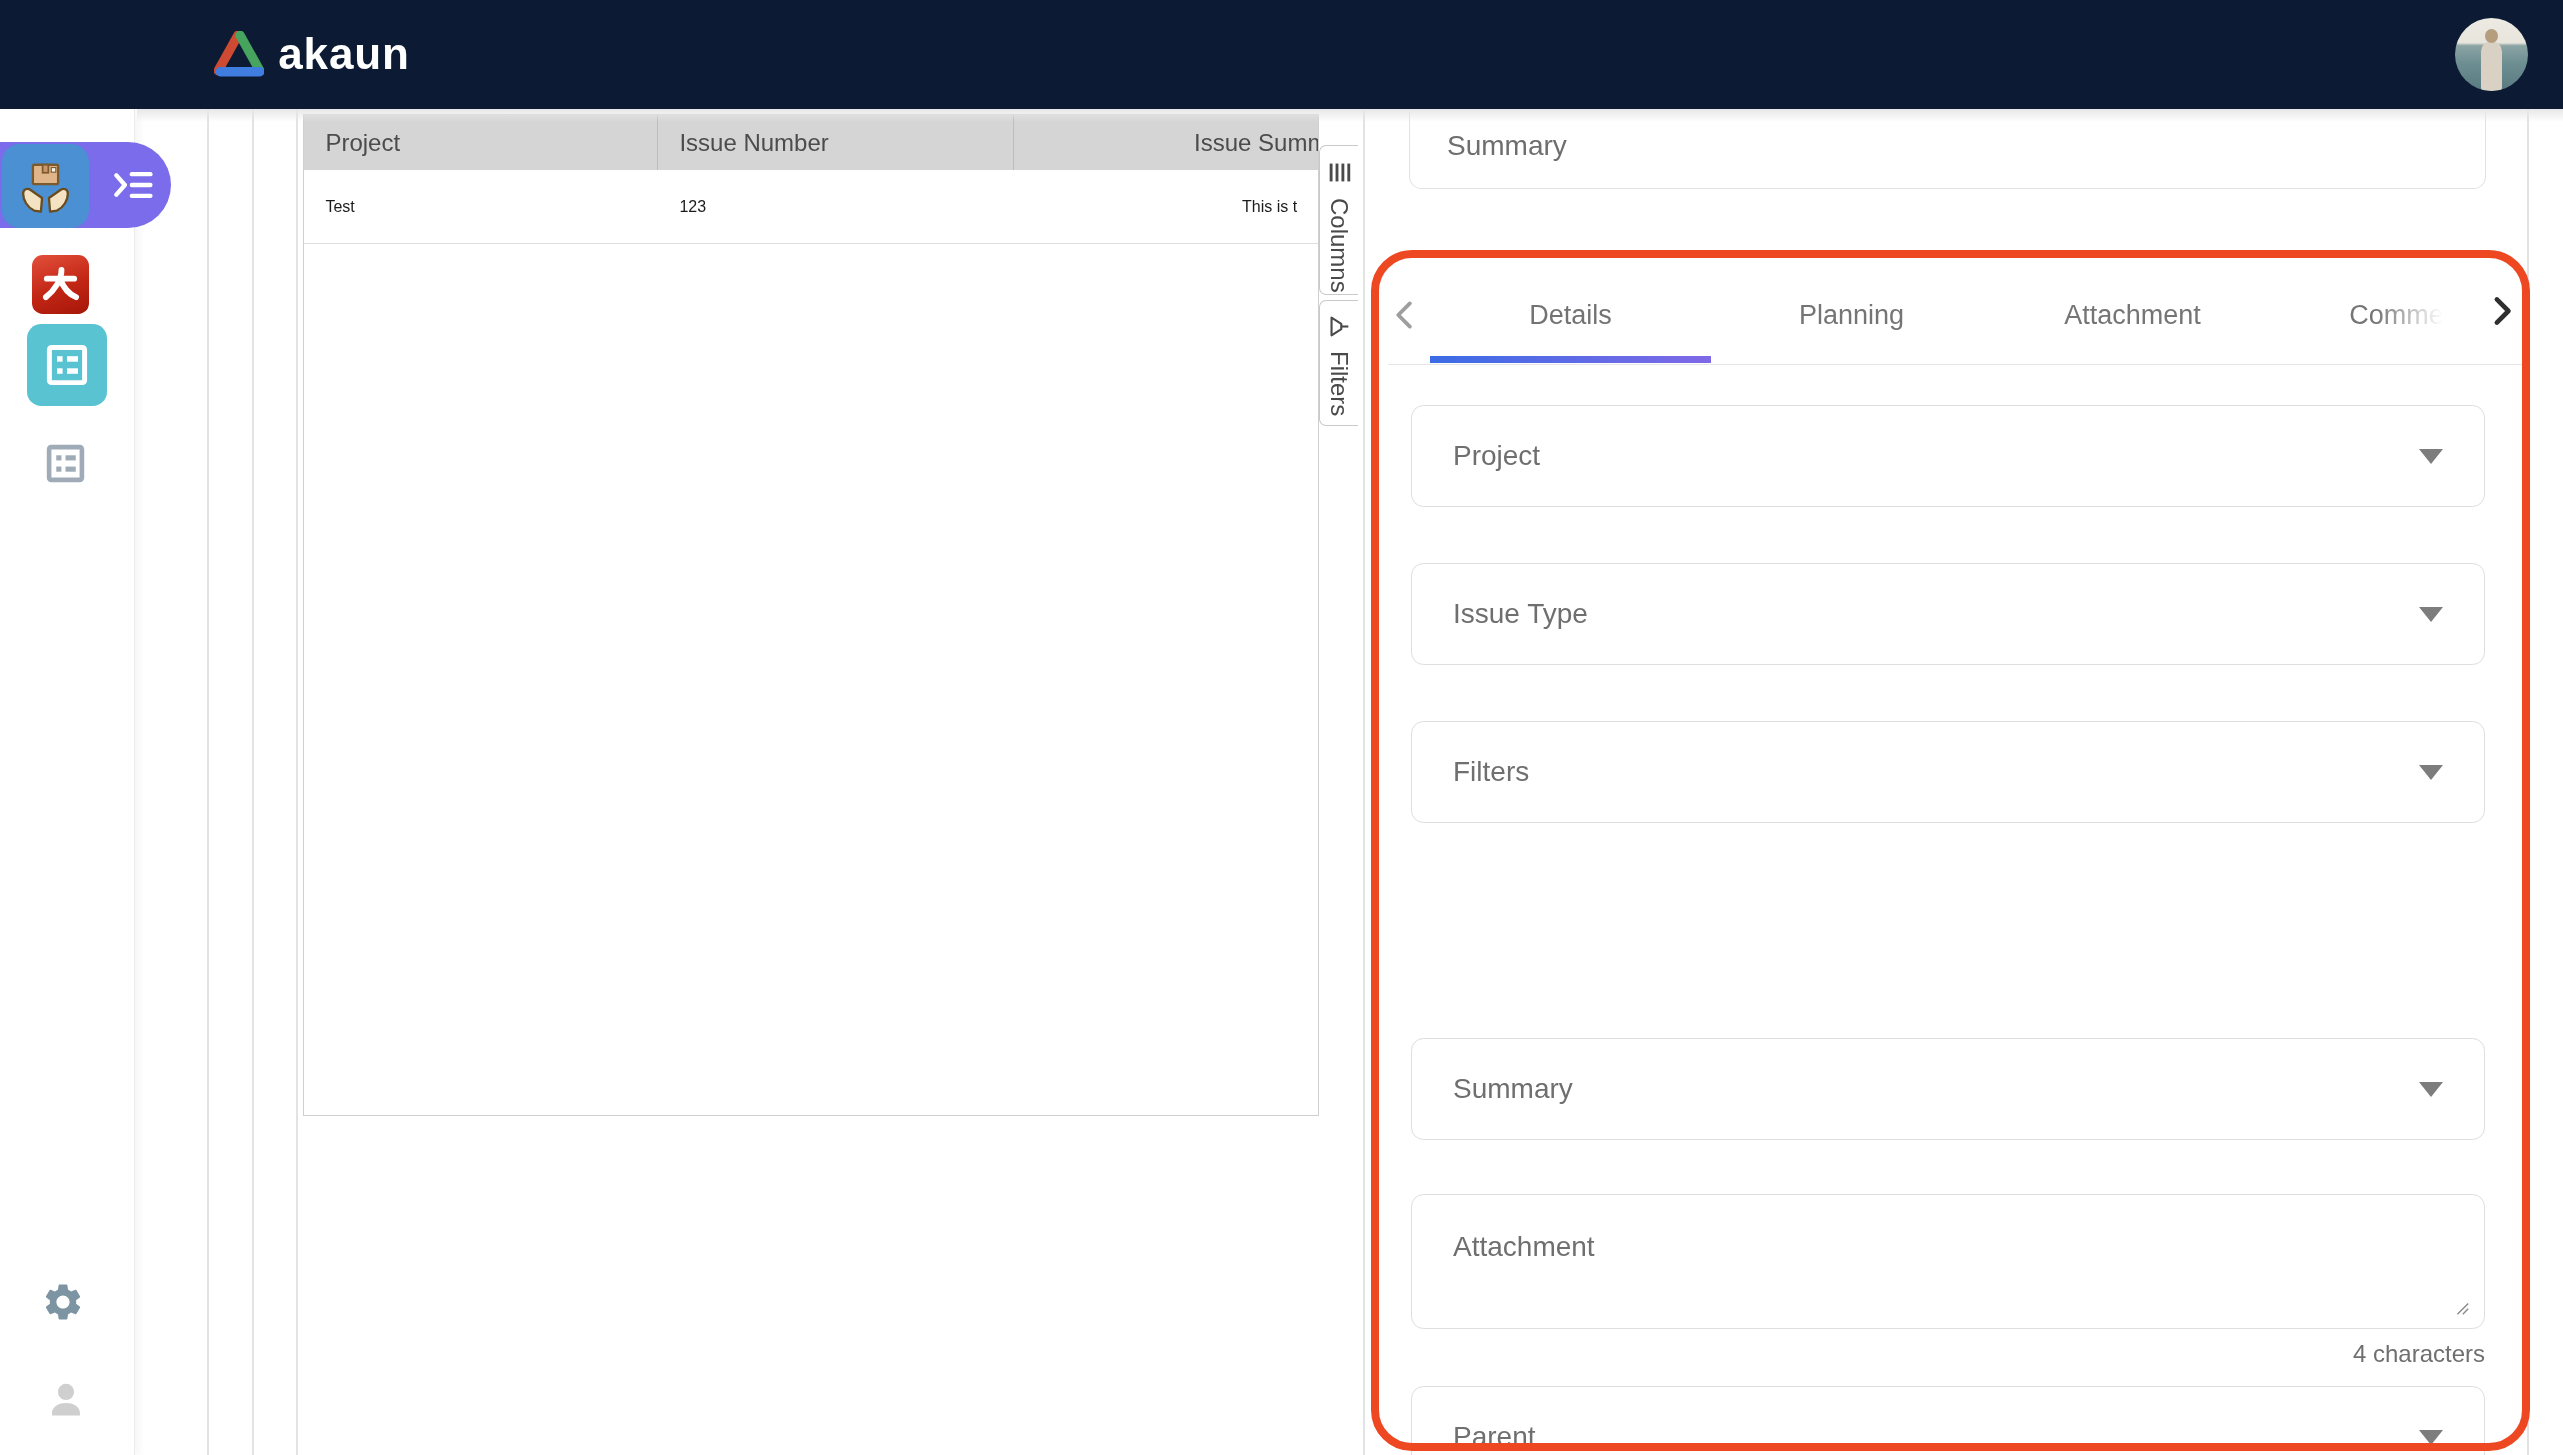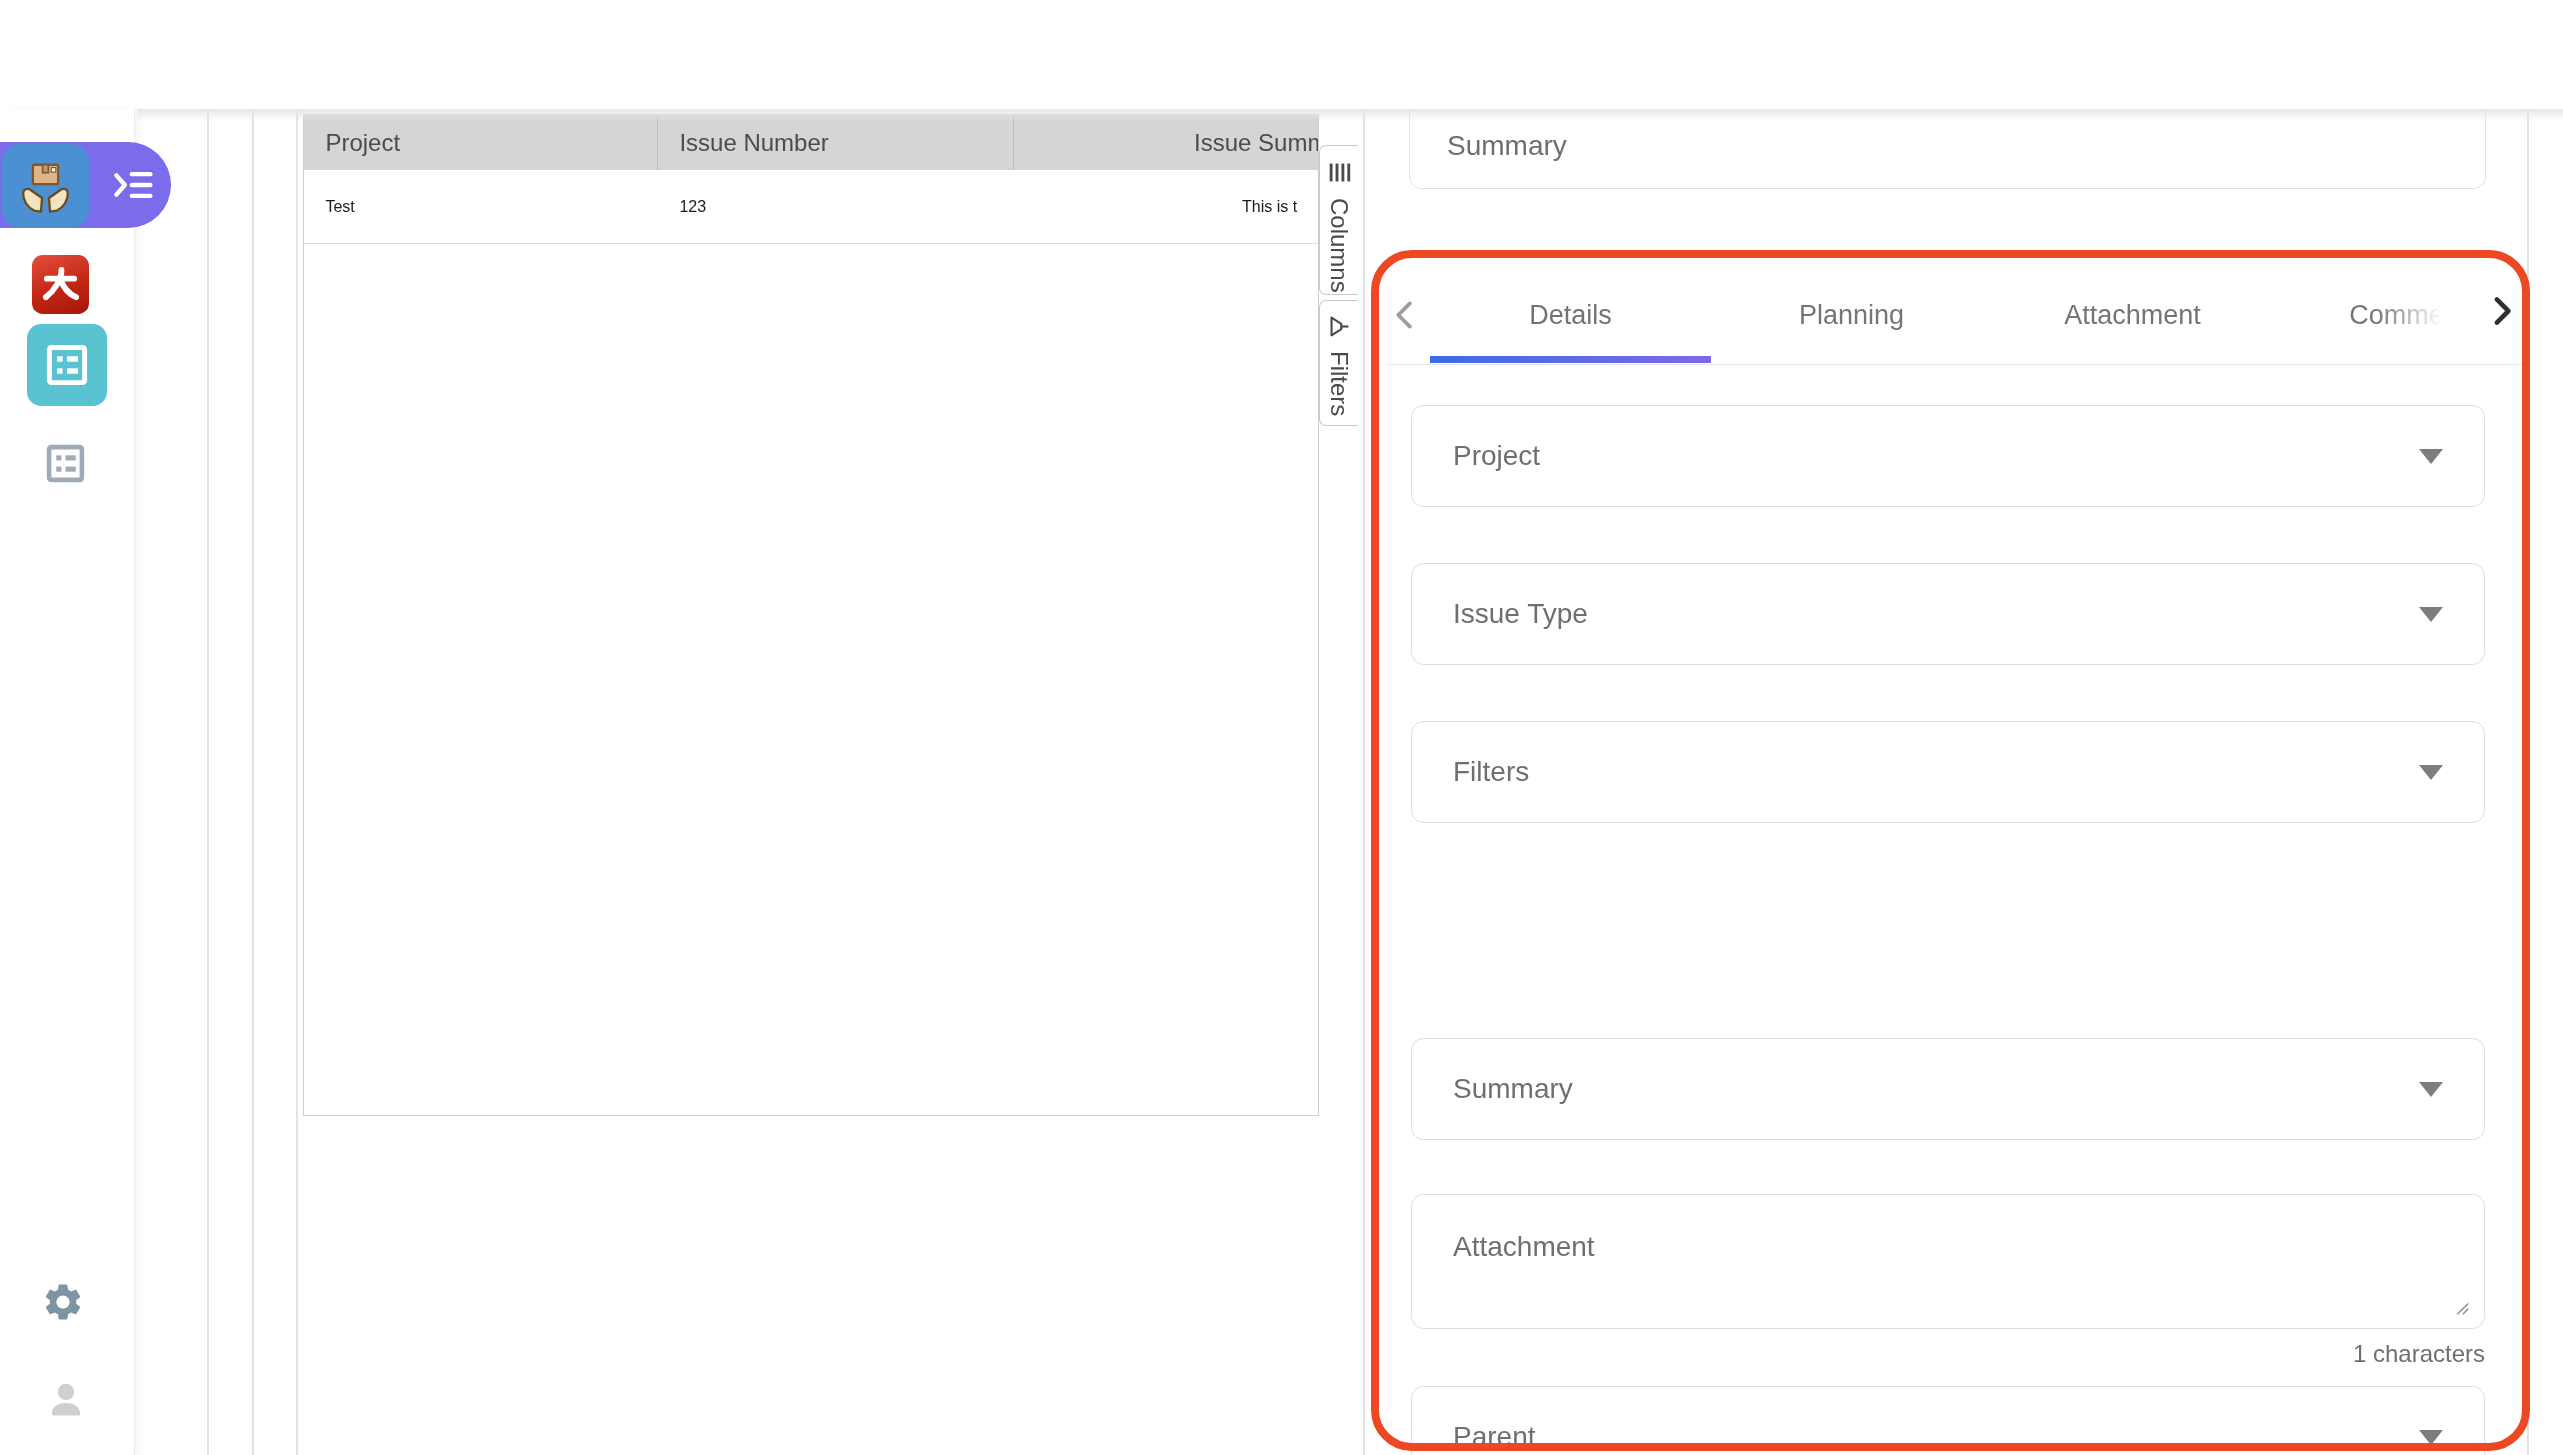--- a/index.html
+++ b/index.html
@@ -99,20 +99,33 @@
 
   
   .annotation { position:absolute; left:1371px; top:250px; width:1159px; height:1201px;
     border:8px solid #ee4823; border-radius:41px; z-index:9; pointer-events:none; }
 </style>
 </head>
 <body>
 
 <div class="screen">
 
+  <div class="topbar">
+    <div class="brand">
+      <svg width="50" height="46" viewBox="0 0 48 44">
+        <line x1="23" y1="4" x2="4" y2="38" stroke="#cf4a33" stroke-width="9" stroke-linecap="round"></line>
+        <line x1="25" y1="4" x2="44" y2="38" stroke="#46a45e" stroke-width="9" stroke-linecap="round"></line>
+        <line x1="6" y1="39" x2="44" y2="39" stroke="#3f7de0" stroke-width="9" stroke-linecap="round"></line>
+      </svg>
+      <span class="brand-text">akaun</span>
+    </div>
+    <div class="avatar">
+      <div class="avatar-person"></div>
+    </div>
+  </div>
 
   <div class="sidebar"></div>
 
   <div class="nav-pill">
     <svg class="pill-icon" width="41" height="32" viewBox="0 0 34 26">
       <path d="M2 5 L9 13 L2 21" stroke="#fff" stroke-width="3.6" fill="none" stroke-linecap="round" stroke-linejoin="round"></path>
       <rect x="13" y="2.2" width="19" height="3.6" rx="1.8" fill="#fff"></rect>
       <rect x="13" y="11.2" width="19" height="3.6" rx="1.8" fill="#fff"></rect>
       <rect x="13" y="20.2" width="19" height="3.6" rx="1.8" fill="#fff"></rect>
     </svg>
@@ -243,21 +256,21 @@
     <span>Summary</span>
     <span class="caret"></span>
   </div>
 
   <div class="field field--textarea">
     <span>Attachment</span>
     <svg class="resize-grip" width="18" height="18" viewBox="0 0 20 20">
       <path d="M6 18 L18 6 M12 18 L18 12" stroke="#8a8a8a" stroke-width="1.6"></path>
     </svg>
   </div>
-  <div class="counter">1 characters</div>
+  <div class="counter">4 characters</div>
 
   <div class="field" style="top:1386px">
     <span>Parent</span>
     <span class="caret"></span>
   </div>
 
   <div class="panel-right-line"></div>
 
   <div class="annotation"></div>
 

